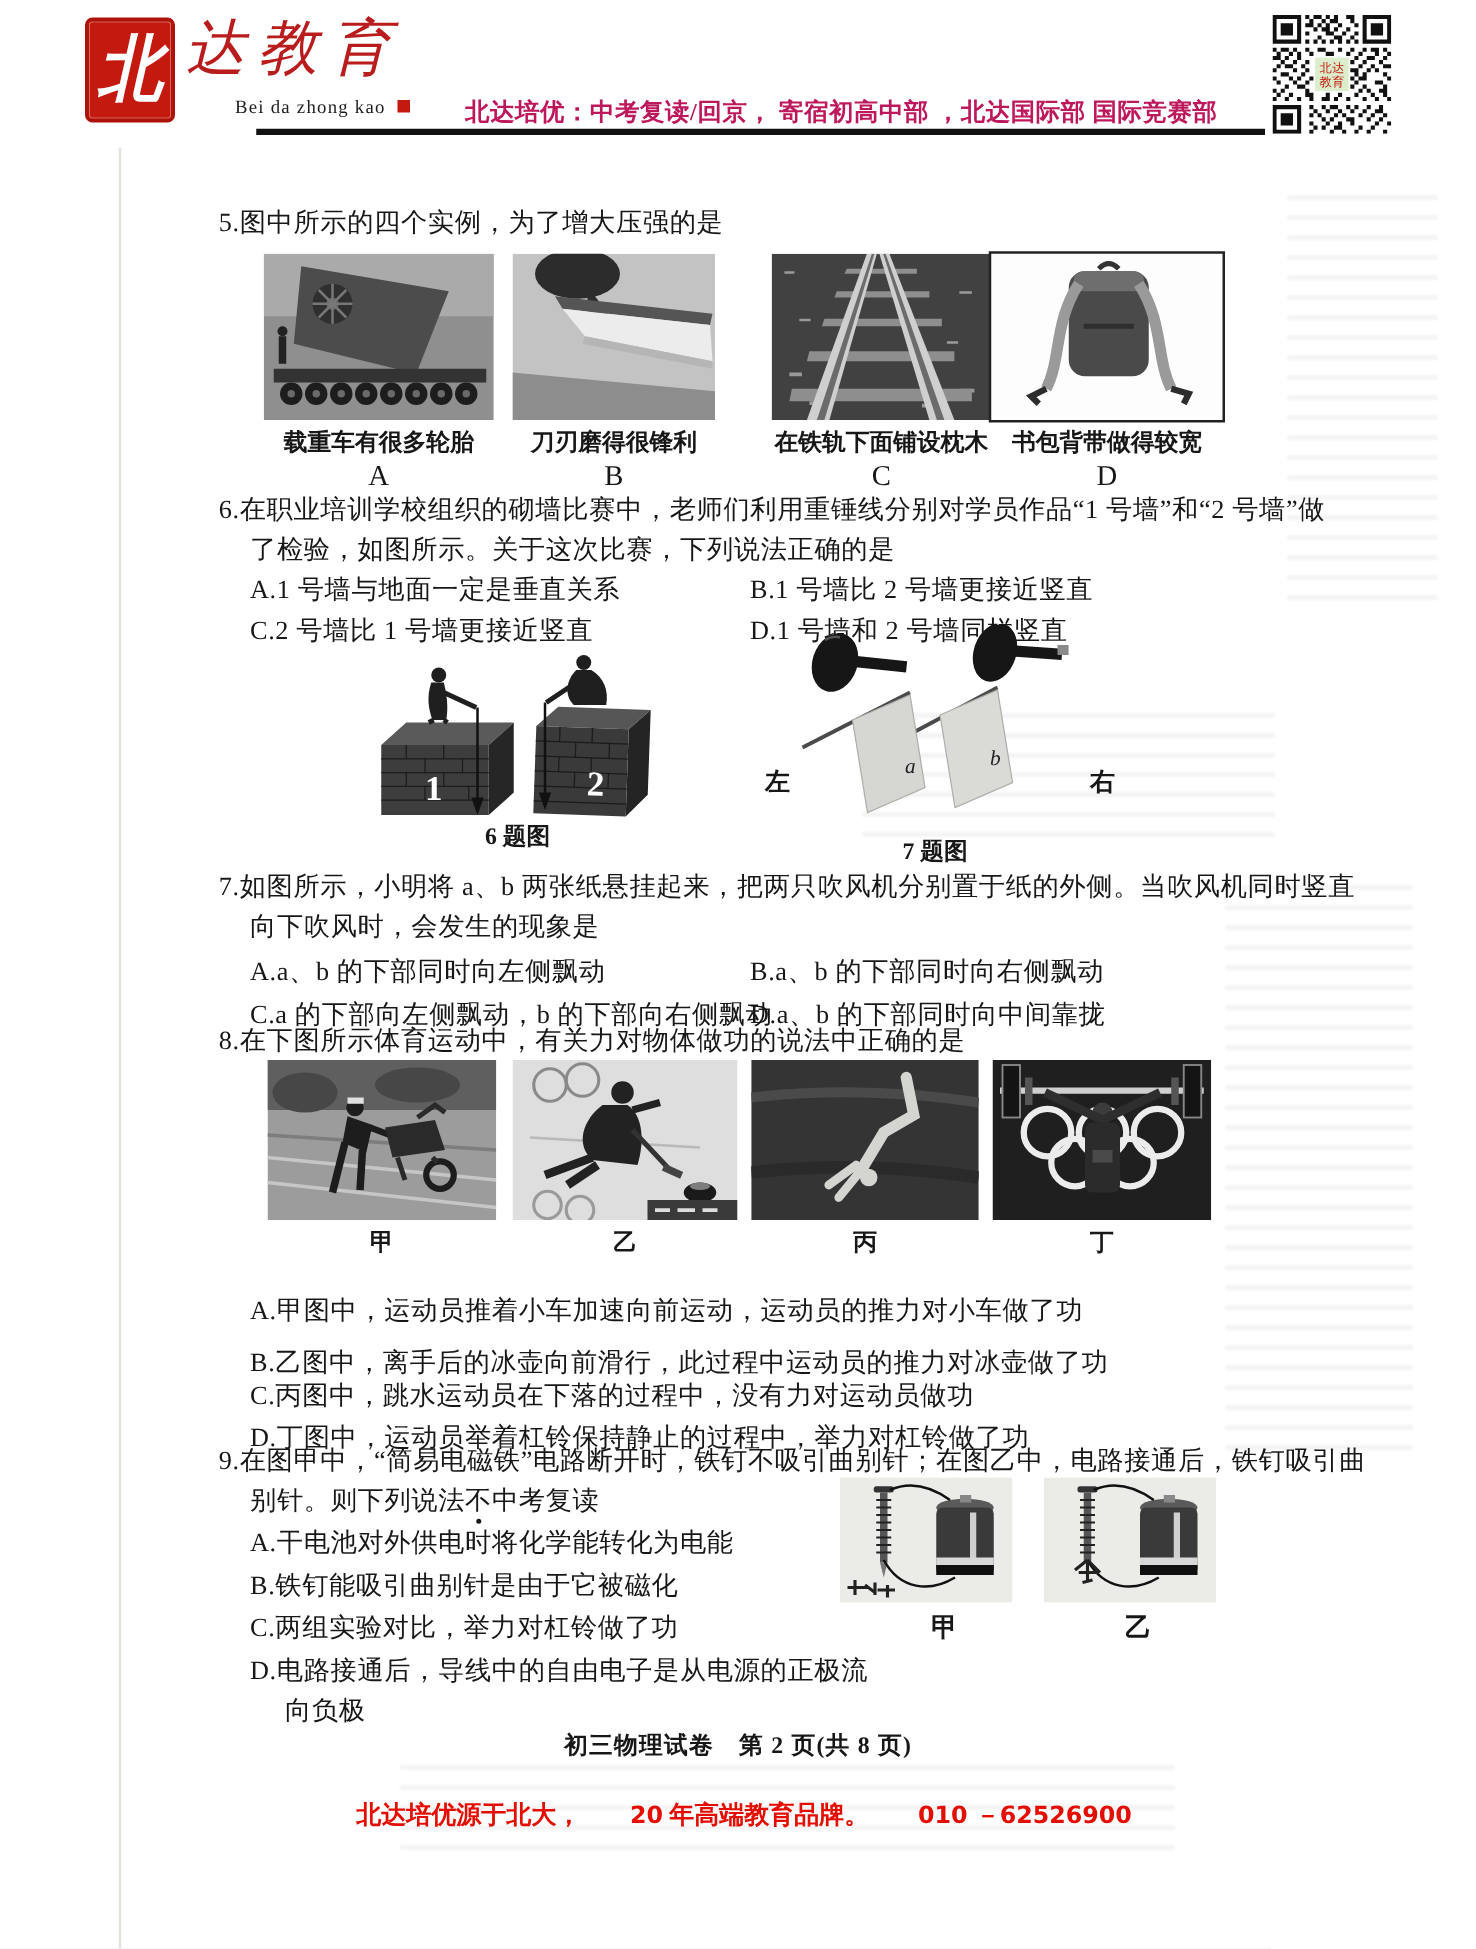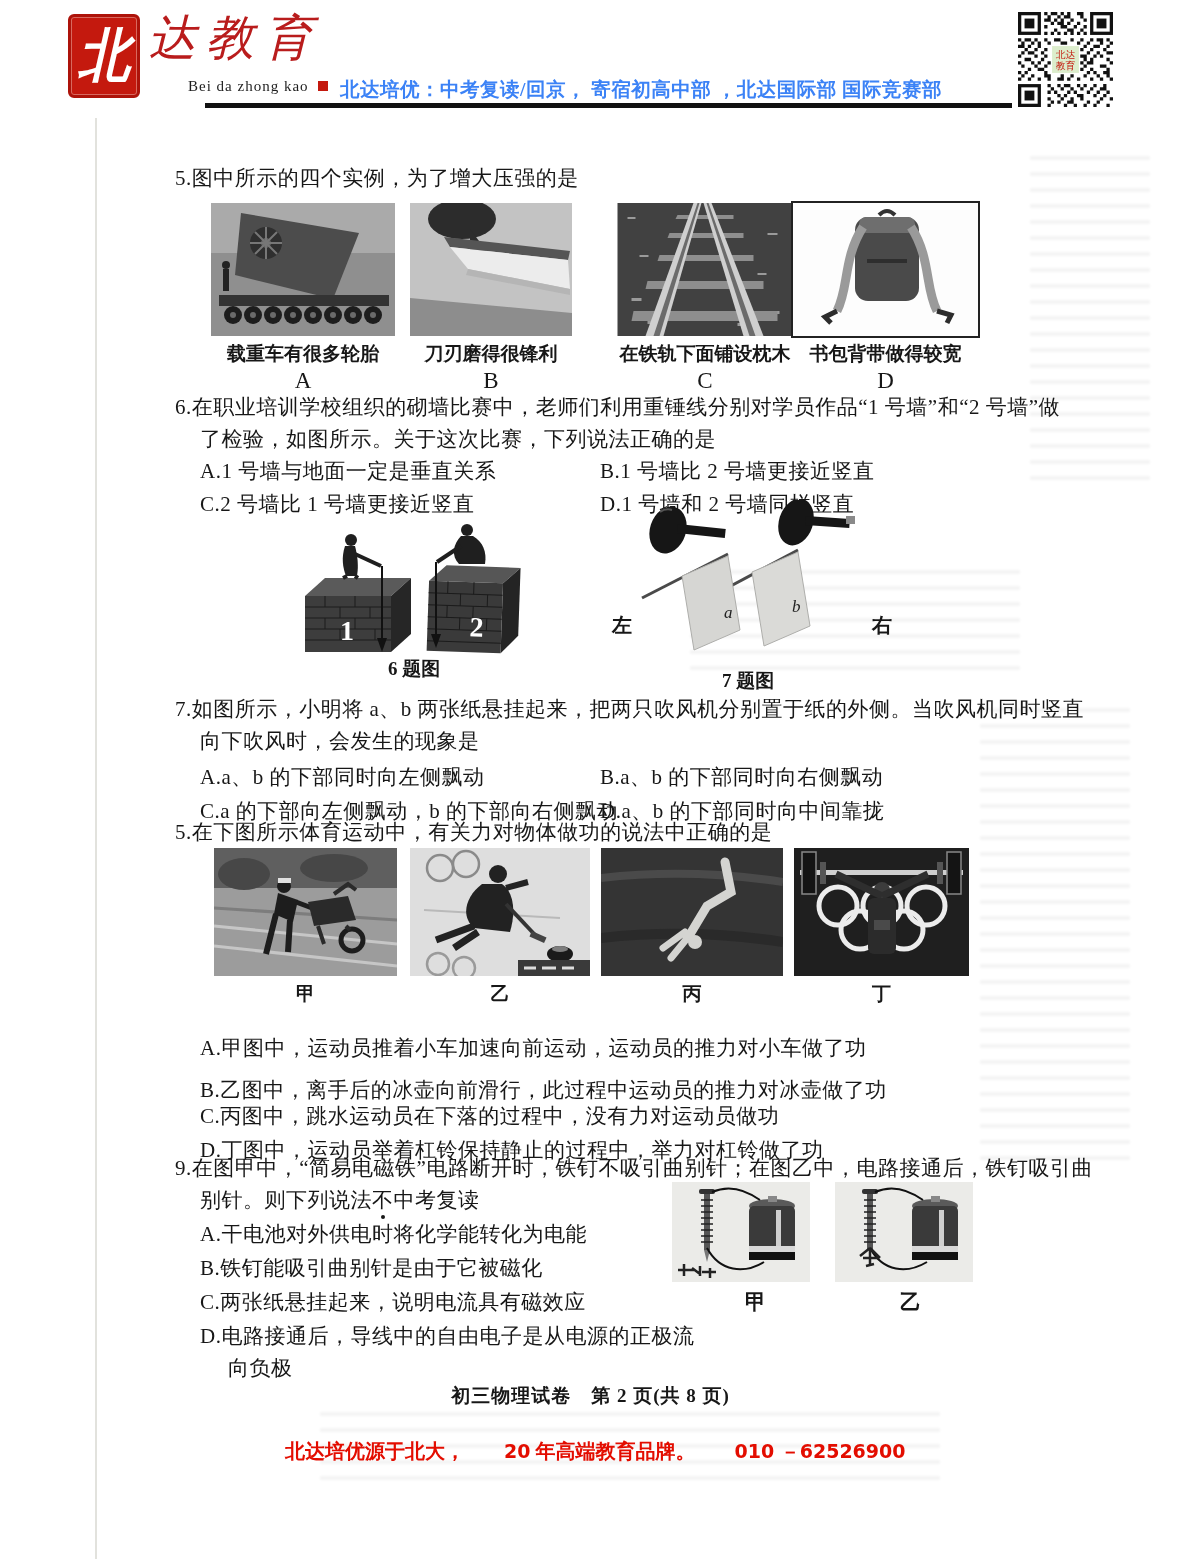--- a/index.html
+++ b/index.html
@@ -10,21 +10,21 @@
   
   .seal{position:absolute;left:68px;top:14px;width:66px;height:78px;background:#c4190e;
         border:3px solid #ad130a;border-radius:6px;box-shadow:0 0 0 1px #d8695f inset;
         display:flex;align-items:center;justify-content:center;}
   .seal span{color:#fff;font-size:52px;font-weight:bold;font-style:italic;transform:scaleY(1.1);}
   .brandScript{position:absolute;left:148px;top:6px;font-size:48px;font-weight:normal;font-style:italic;
         color:#b91c1c;letter-spacing:10px;font-family:"DejaVu Serif","Liberation Serif",serif;}
   .brandSub{position:absolute;left:188px;top:78px;font-size:15px;color:#1d1d1d;letter-spacing:1px;
         font-family:"Liberation Serif",serif;}
   .redSq{display:inline-block;width:10px;height:10px;background:#c4190e;margin-left:9px;}
-  .tagline{position:absolute;left:340px;top:76px;font-size:19.5px;color:#3b82f6;white-space:nowrap;font-weight:600;letter-spacing:.5px;}
+  .tagline{position:absolute;left:372px;top:76px;font-size:19.5px;color:#be185d;white-space:nowrap;font-weight:600;letter-spacing:.5px;}
   .headRule{position:absolute;left:205px;top:103px;width:807px;height:5px;background:#111;}
   .qr{position:absolute;left:1018px;top:12px;width:95px;height:95px;}
   
   .cell{position:absolute;text-align:center;}
   .cell .ph{width:100%;display:block;}
   .cap{font-size:19px;font-weight:700;margin-top:5px;white-space:nowrap;}
   .letter{font-size:23px;margin-top:1px;}
   .frameD{outline:2px solid #222;}
   
   .figLab{position:absolute;font-size:19px;font-weight:600;white-space:nowrap;}
@@ -258,21 +258,21 @@
   <div class="sideLab" style="left:872px;top:612px;">右</div>
   <div class="figLab" style="left:722px;top:668px;">7 题图</div>
 
   <div class="t" style="left:175px;top:695px;">7.如图所示，小明将 a、b 两张纸悬挂起来，把两只吹风机分别置于纸的外侧。当吹风机同时竖直</div>
   <div class="t" style="left:200px;top:727px;">向下吹风时，会发生的现象是</div>
   <div class="t" style="left:200px;top:763px;">A.a、b 的下部同时向左侧飘动</div>
   <div class="t" style="left:600px;top:763px;">B.a、b 的下部同时向右侧飘动</div>
   <div class="t" style="left:200px;top:797px;">C.a 的下部向左侧飘动，b 的下部向右侧飘动</div>
   <div class="t" style="left:600px;top:797px;">D.a、b 的下部同时向中间靠拢</div>
 
-  <div class="t" style="left:175px;top:818px;">5.在下图所示体育运动中，有关力对物体做功的说法中正确的是</div>
+  <div class="t" style="left:175px;top:818px;">8.在下图所示体育运动中，有关力对物体做功的说法中正确的是</div>
 
   <div class="cell" style="left:214px;top:848px;width:183px;">
     <svg class="ph" viewBox="0 0 183 128" height="128">
       <rect width="183" height="128" fill="#9c9c9c"></rect>
         <rect width="183" height="40" fill="#5f5f5f"></rect>
       <ellipse cx="30" cy="26" rx="26" ry="16" fill="#474747"></ellipse>
         <ellipse cx="120" cy="20" rx="34" ry="14" fill="#474747"></ellipse>
       <path d="M0 78 L183 96 M0 98 L183 118" stroke="#c6c6c6" stroke-width="3"></path>
       <path d="M0 60 L183 72" stroke="#7d7d7d" stroke-width="3"></path>
       <circle cx="70" cy="38" r="7" fill="#1d1d1d"></circle>
@@ -349,21 +349,21 @@
   <div class="t" style="left:200px;top:1076px;">B.乙图中，离手后的冰壶向前滑行，此过程中运动员的推力对冰壶做了功</div>
   <div class="t" style="left:200px;top:1102px;">C.丙图中，跳水运动员在下落的过程中，没有力对运动员做功</div>
   <div class="t" style="left:200px;top:1136px;">D.丁图中，运动员举着杠铃保持静止的过程中，举力对杠铃做了功</div>
 
   <div class="t" style="left:175px;top:1154px;">9.在图甲中，“简易电磁铁”电路断开时，铁钉不吸引曲别针；在图乙中，电路接通后，铁钉吸引曲</div>
   <div class="t" style="left:200px;top:1186px;">
     <span>别针。则下列说法</span><span class="emph">不</span><span>中考复读</span>
   </div>
   <div class="t" style="left:200px;top:1220px;">A.干电池对外供电时将化学能转化为电能</div>
   <div class="t" style="left:200px;top:1254px;">B.铁钉能吸引曲别针是由于它被磁化</div>
-  <div class="t" style="left:200px;top:1288px;">C.两张纸悬挂起来，说明电流具有磁效应</div>
+  <div class="t" style="left:200px;top:1288px;">C.两组实验对比，举力对杠铃做了功</div>
   <div class="t" style="left:200px;top:1322px;">D.电路接通后，导线中的自由电子是从电源的正极流</div>
   <div class="t" style="left:228px;top:1354px;">向负极</div>
 
   <div class="abs" style="left:672px;top:1182px;">
     <svg viewBox="0 0 138 100" width="138" height="100">
       <rect width="138" height="100" fill="#ebebe8"></rect>
       <rect x="27" y="7" width="16" height="5" rx="2" fill="#333"></rect>
       <rect x="32" y="12" width="6" height="56" fill="#555"></rect>
       <path d="M32 68 L38 68 L35 80 Z" fill="#777"></path>
       <g stroke="#222" stroke-width="1.6">

